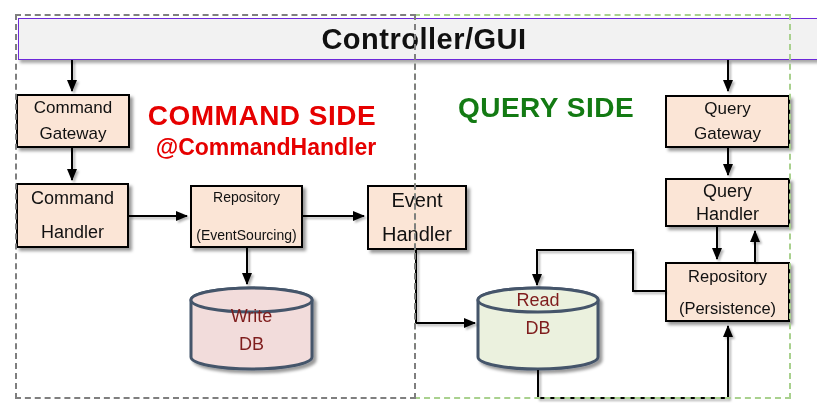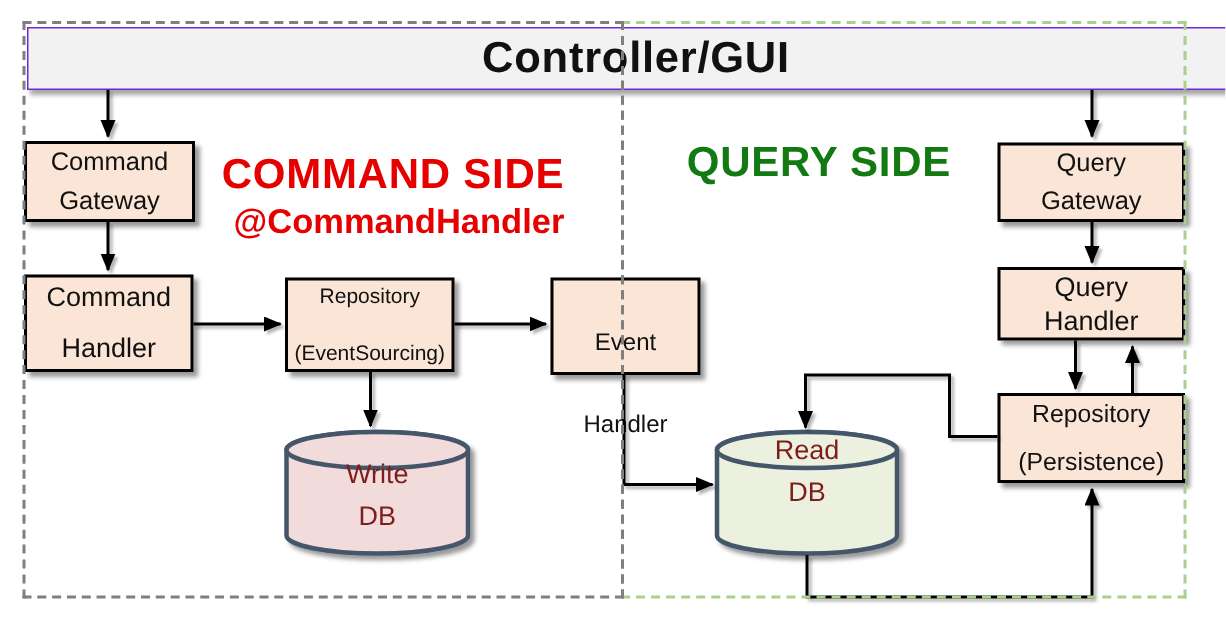--- a/index.html
+++ b/index.html
@@ -26,21 +26,21 @@
   .node{position:absolute;background:var(--node-fill);border:2px solid var(--node-border);
     box-shadow:3px 3px 3px rgba(0,0,0,.4);z-index:2;display:flex;flex-direction:column;
     align-items:center;justify-content:space-between;text-align:center;color:#111;}
   .node span{display:block;font-size:17px;line-height:24px;}
   .node.command-gateway{left:16px;top:94px;width:114px;height:54px;}
   .node.command-handler{left:16px;top:183px;width:113px;height:65px;}
   .node.command-handler span{font-size:18px;line-height:27px;}
   .node.repository-es{left:190px;top:185px;width:113px;height:63px;}
   .node.repository-es span{font-size:14px;line-height:21px;}
   .node.event-handler{left:367px;top:185px;width:100px;height:65px;}
-  .node.event-handler span{font-size:16px;line-height:27px;margin-top:28px;}
+  .node.event-handler span{font-size:20px;line-height:27px;}
   .node.query-gateway{left:665px;top:95px;width:125px;height:53px;}
   .node.query-handler{left:665px;top:178px;width:125px;height:49px;}
   .node.query-handler span{font-size:18px;line-height:23px;}
   .node.repository-p{left:665px;top:262px;width:125px;height:60px;}
   .node.repository-p span{font-size:16.5px;line-height:24px;}
 
   .side-title{position:absolute;z-index:2;font-weight:bold;text-align:center;letter-spacing:.5px;}
   .side-title.command{left:121px;top:84px;width:282px;font-size:28px;color:var(--red-accent);margin-top:16px;}
   .side-title.query{left:440px;top:92px;width:212px;font-size:28px;color:var(--green-accent);}
   .annotation{position:absolute;z-index:2;font-weight:bold;text-align:center;color:var(--red-accent);}

